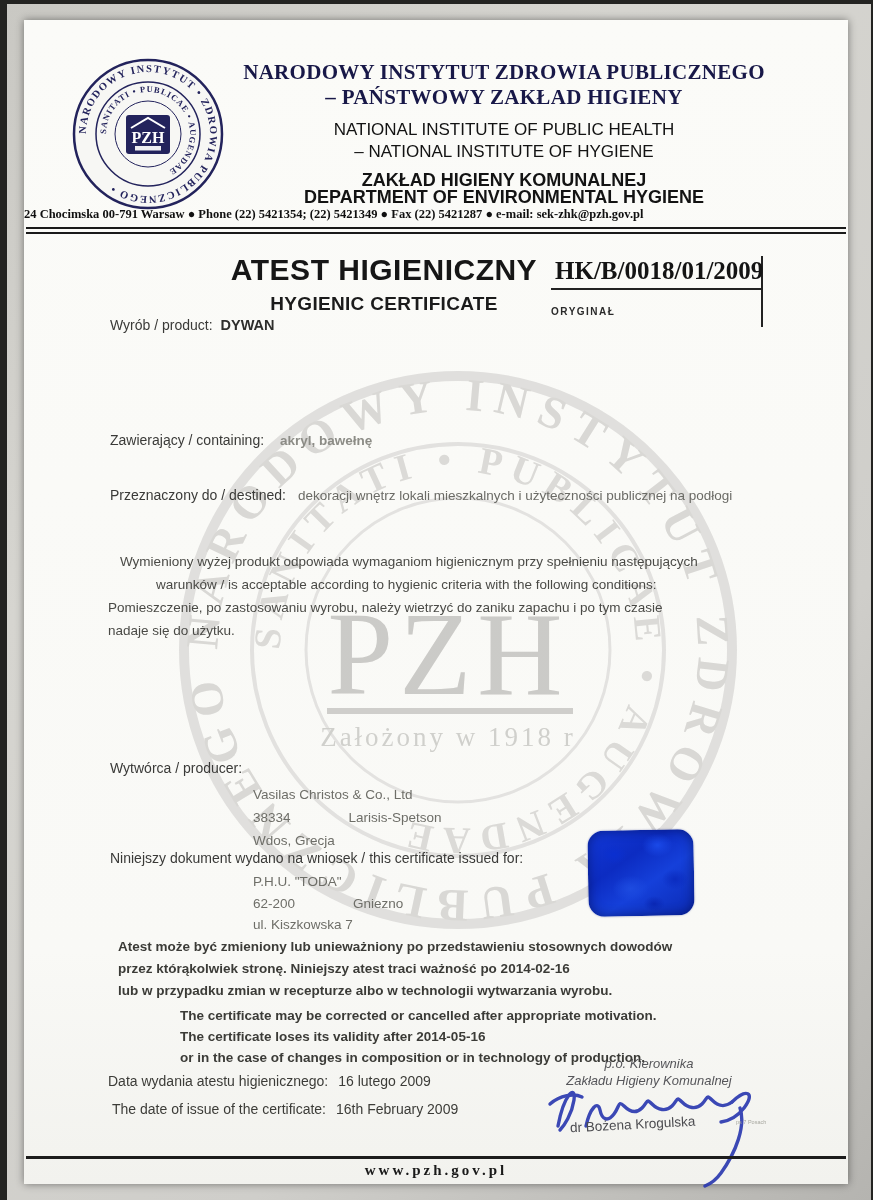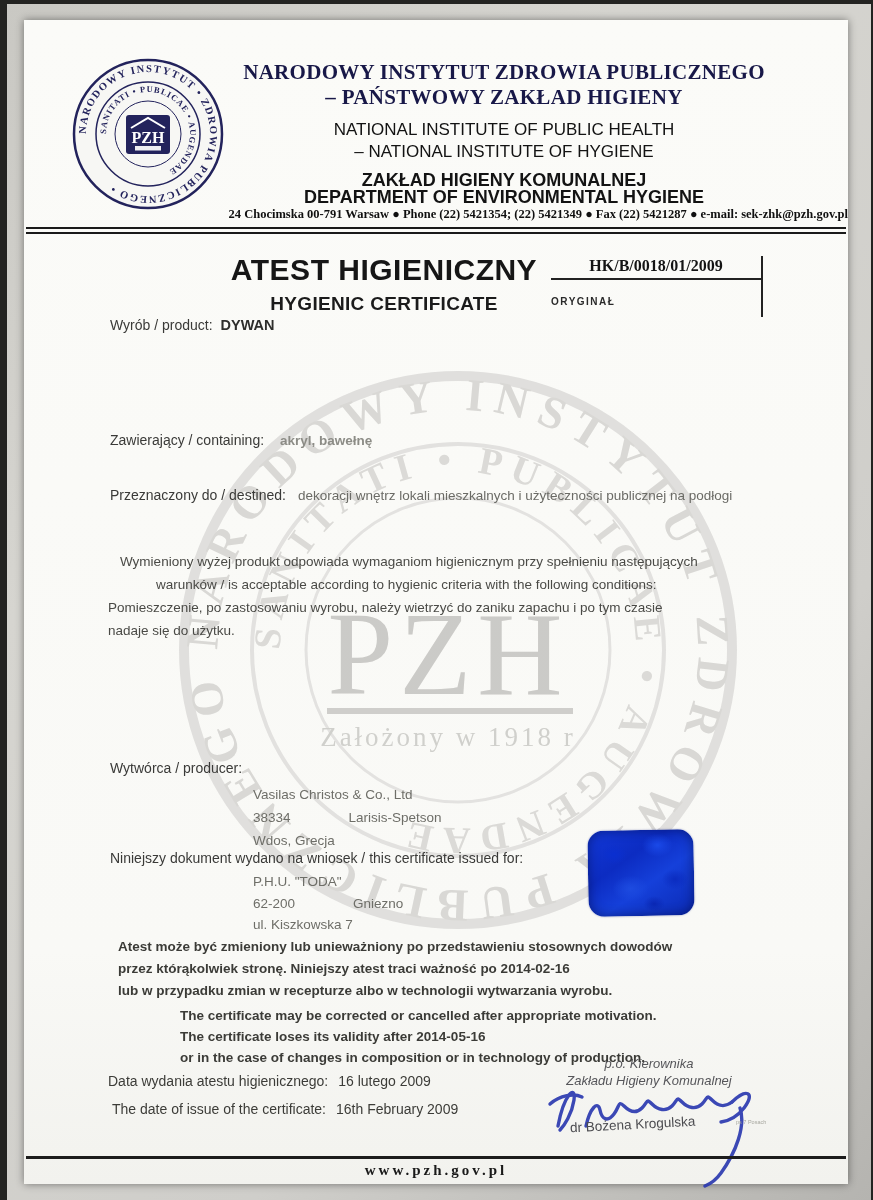--- a/index.html
+++ b/index.html
@@ -16,32 +16,32 @@
   .wm{position:absolute;left:131px;top:322px;width:610px;height:620px;z-index:1;pointer-events:none;}
   .content{position:absolute;inset:0;z-index:2;}
 
   
   .seal{position:absolute;left:48px;top:38px;width:152px;height:152px;}
   .hdr{position:absolute;left:170px;top:40px;width:620px;text-align:center;color:#181848;}
   .hdr .pl{font-family:"Liberation Serif",serif;font-weight:bold;font-size:21px;line-height:25px;letter-spacing:.3px;}
   .hdr .en{font-weight:400;font-size:17px;line-height:20px;color:#131313;margin-top:2px;}
   .hdr .dept{font-weight:800;font-size:18px;line-height:17px;color:#131313;}
   .hdr .gap1{height:8px;} .hdr .gap2{height:10px;}
-  .address{position:absolute;left:0;top:187px;width:100%;text-align:right;
+  .address{position:absolute;left:0;top:187px;width:100%;text-align:left;
     font-family:"Liberation Serif",serif;font-weight:bold;font-size:12.5px;color:#101010;}
   .rule2{position:absolute;left:2px;top:207px;width:820px;height:3px;
     border-top:2px solid #1a1a1a;border-bottom:2px solid #1a1a1a;}
 
   
   .title-pl{position:absolute;left:60px;top:233px;width:600px;text-align:center;
     font-size:30px;font-weight:800;color:#161616;letter-spacing:.5px;}
   .title-en{position:absolute;left:60px;top:273px;width:600px;text-align:center;
     font-size:19px;font-weight:800;color:#1b1b1b;letter-spacing:.3px;}
   .cert-no{position:absolute;left:527px;top:236px;width:210px;border-right:2px solid #222;padding-bottom:10px;}
-  .cert-no .num{font-family:"Liberation Serif",serif;font-weight:bold;font-size:16px;color:#141414;
+  .cert-no .num{font-family:"Liberation Serif",serif;font-weight:bold;font-size:25px;color:#141414;
     text-align:center;border-bottom:2px solid #222;padding:1px 4px 3px 4px;}
   .cert-no .orig{font-size:10px;font-weight:800;color:#2a2a2a;text-align:left;letter-spacing:1.5px;margin-top:16px;}
 
   
   .fld{position:absolute;font-size:14px;color:#3a3a38;}
   .fld .val{color:#2e2e2c;font-weight:bold;margin-left:8px;font-size:14.5px;}
   .fld .val-light{color:#8c8c86;margin-left:16px;font-size:13.5px;font-weight:bold;}
   .fld .val-mid{color:#6b6b66;margin-left:12px;font-size:13.5px;font-weight:normal;}
 
   .conditions{position:absolute;left:84px;top:530px;width:670px;font-size:13.5px;color:#4a4a46;line-height:23px;}

